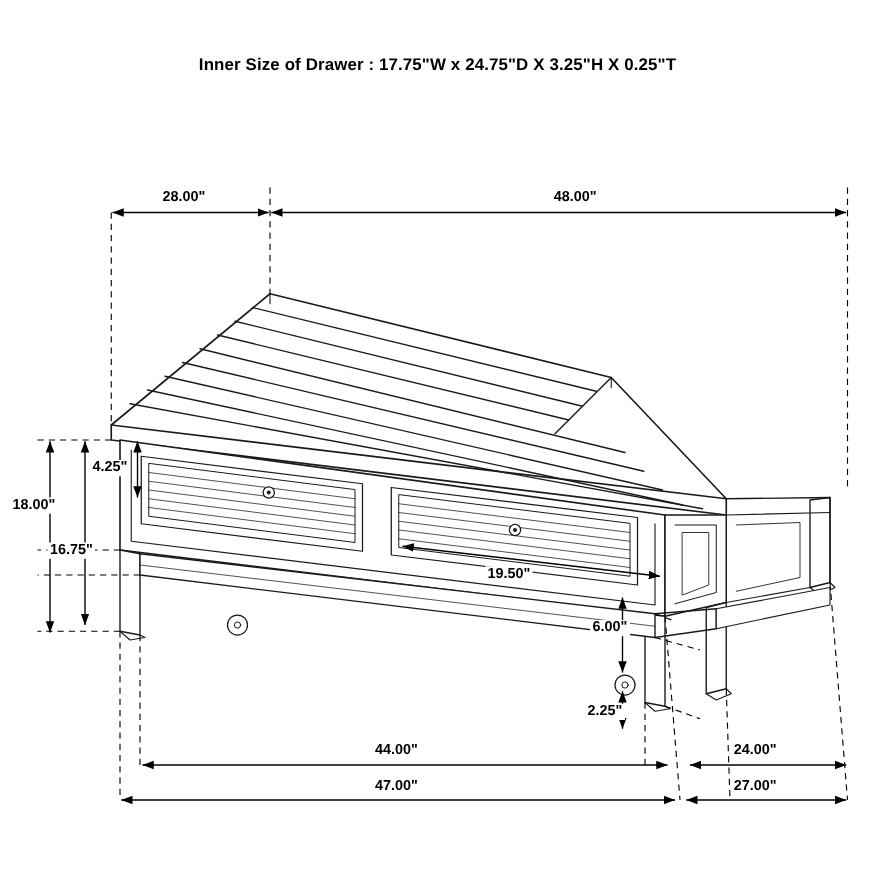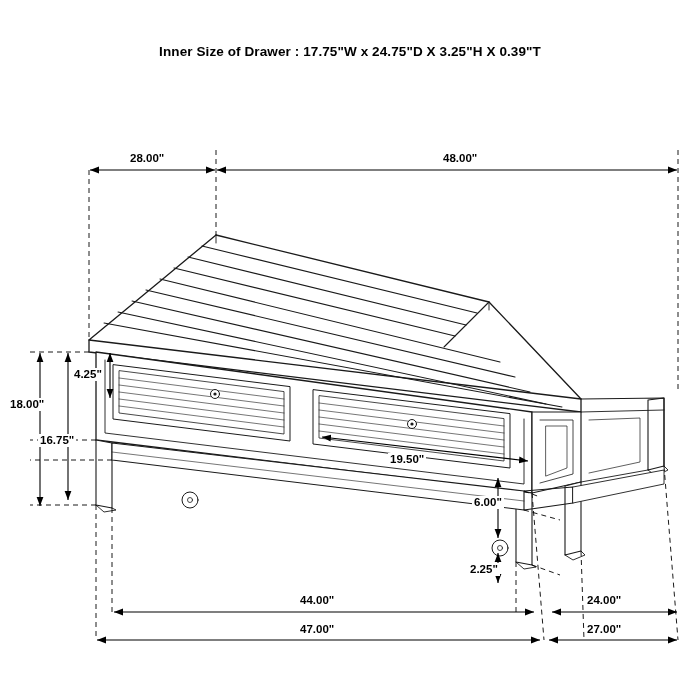--- a/index.html
+++ b/index.html
@@ -45,21 +45,21 @@
     background: #ffffff;
     padding: 0 2px;
     line-height: 13px;
   }
 </style>
 </head>
 <body>
 
 <div id="stage">
 
-  <div class="title">Inner Size of Drawer : 17.75"W x 24.75"D X 3.25"H X 0.39"T</div>
+  <div class="title">Inner Size of Drawer : 17.75"W x 24.75"D X 3.25"H X 0.25"T</div>
 
   <svg class="draw" viewBox="0 0 700 700" xmlns="http://www.w3.org/2000/svg">
     <g fill="none" stroke="#1a1a1a" stroke-width="1.1" stroke-linejoin="round" stroke-linecap="round">
 
       <g>
         <polygon points="216,235 489,302 581,399 89,340" fill="#ffffff" stroke="#1a1a1a" stroke-width="1.3"></polygon>
 
         <polyline points="89,340 89,352 581,412 581,399" stroke="#1a1a1a" stroke-width="1.3"></polyline>
         <polyline points="216,235 216,243" stroke="#1a1a1a" stroke-width="0.9"></polyline>
         <polyline points="489,302 489,310" stroke="#1a1a1a" stroke-width="0.9"></polyline>

